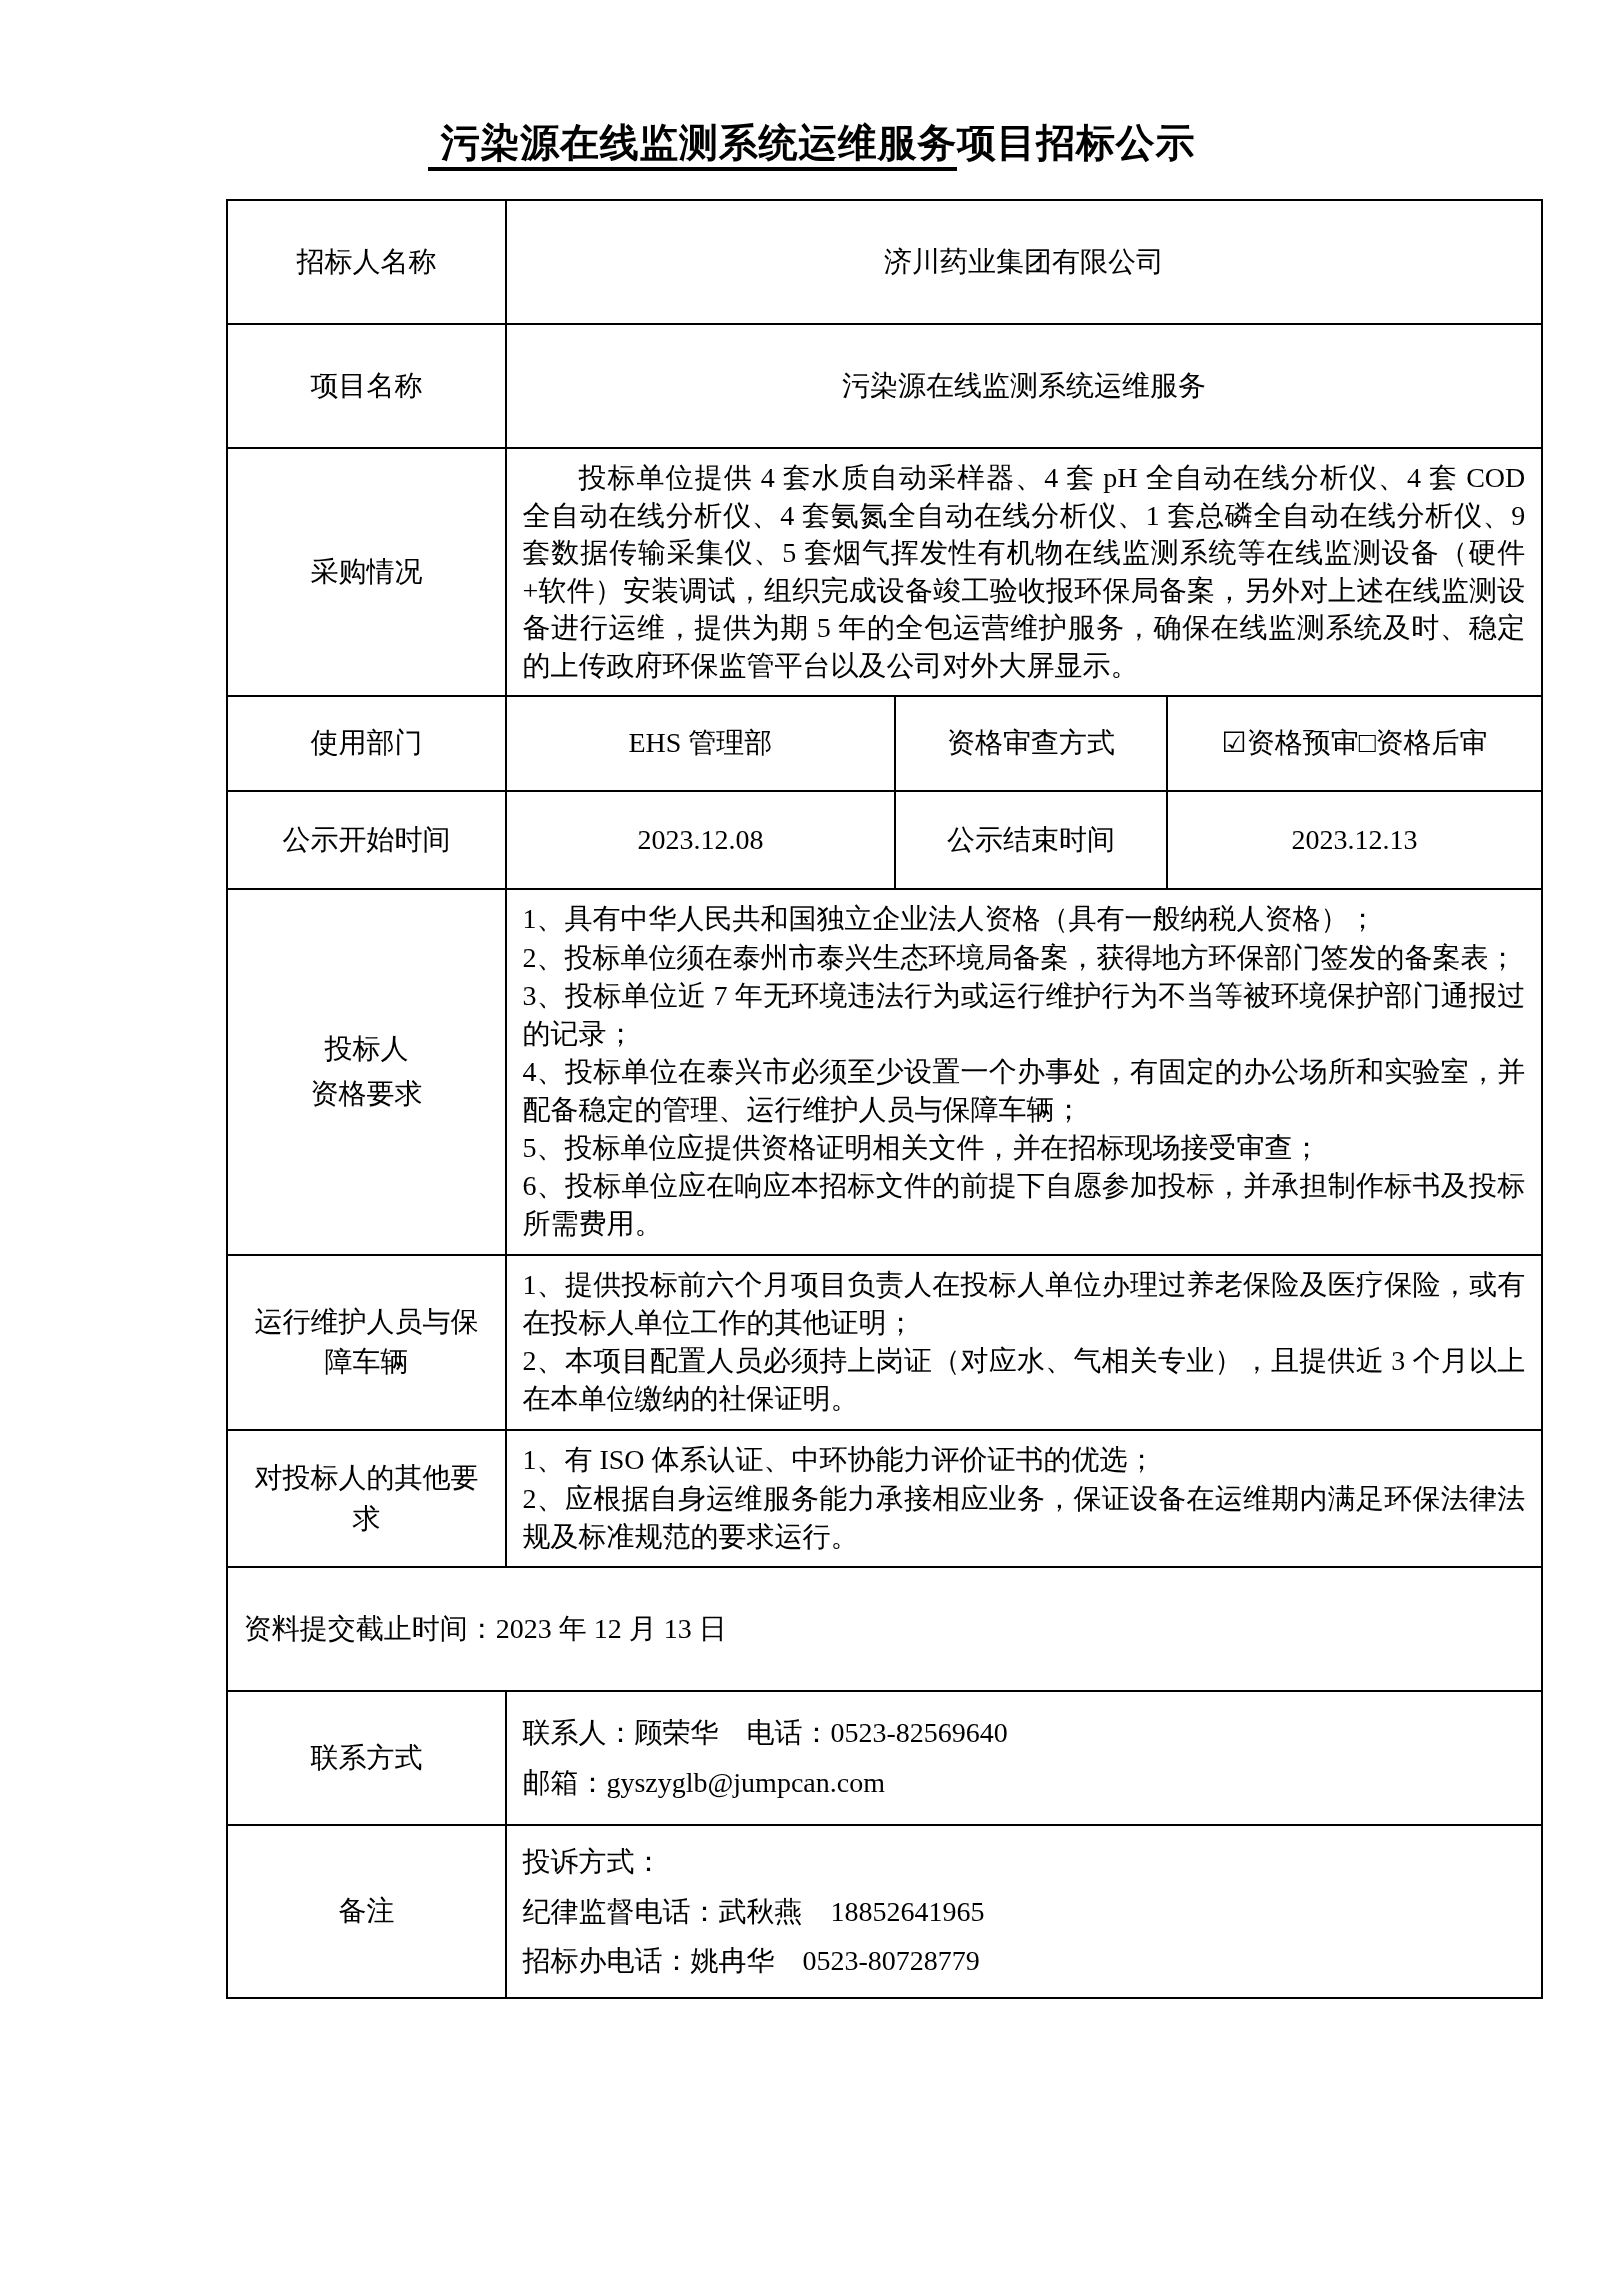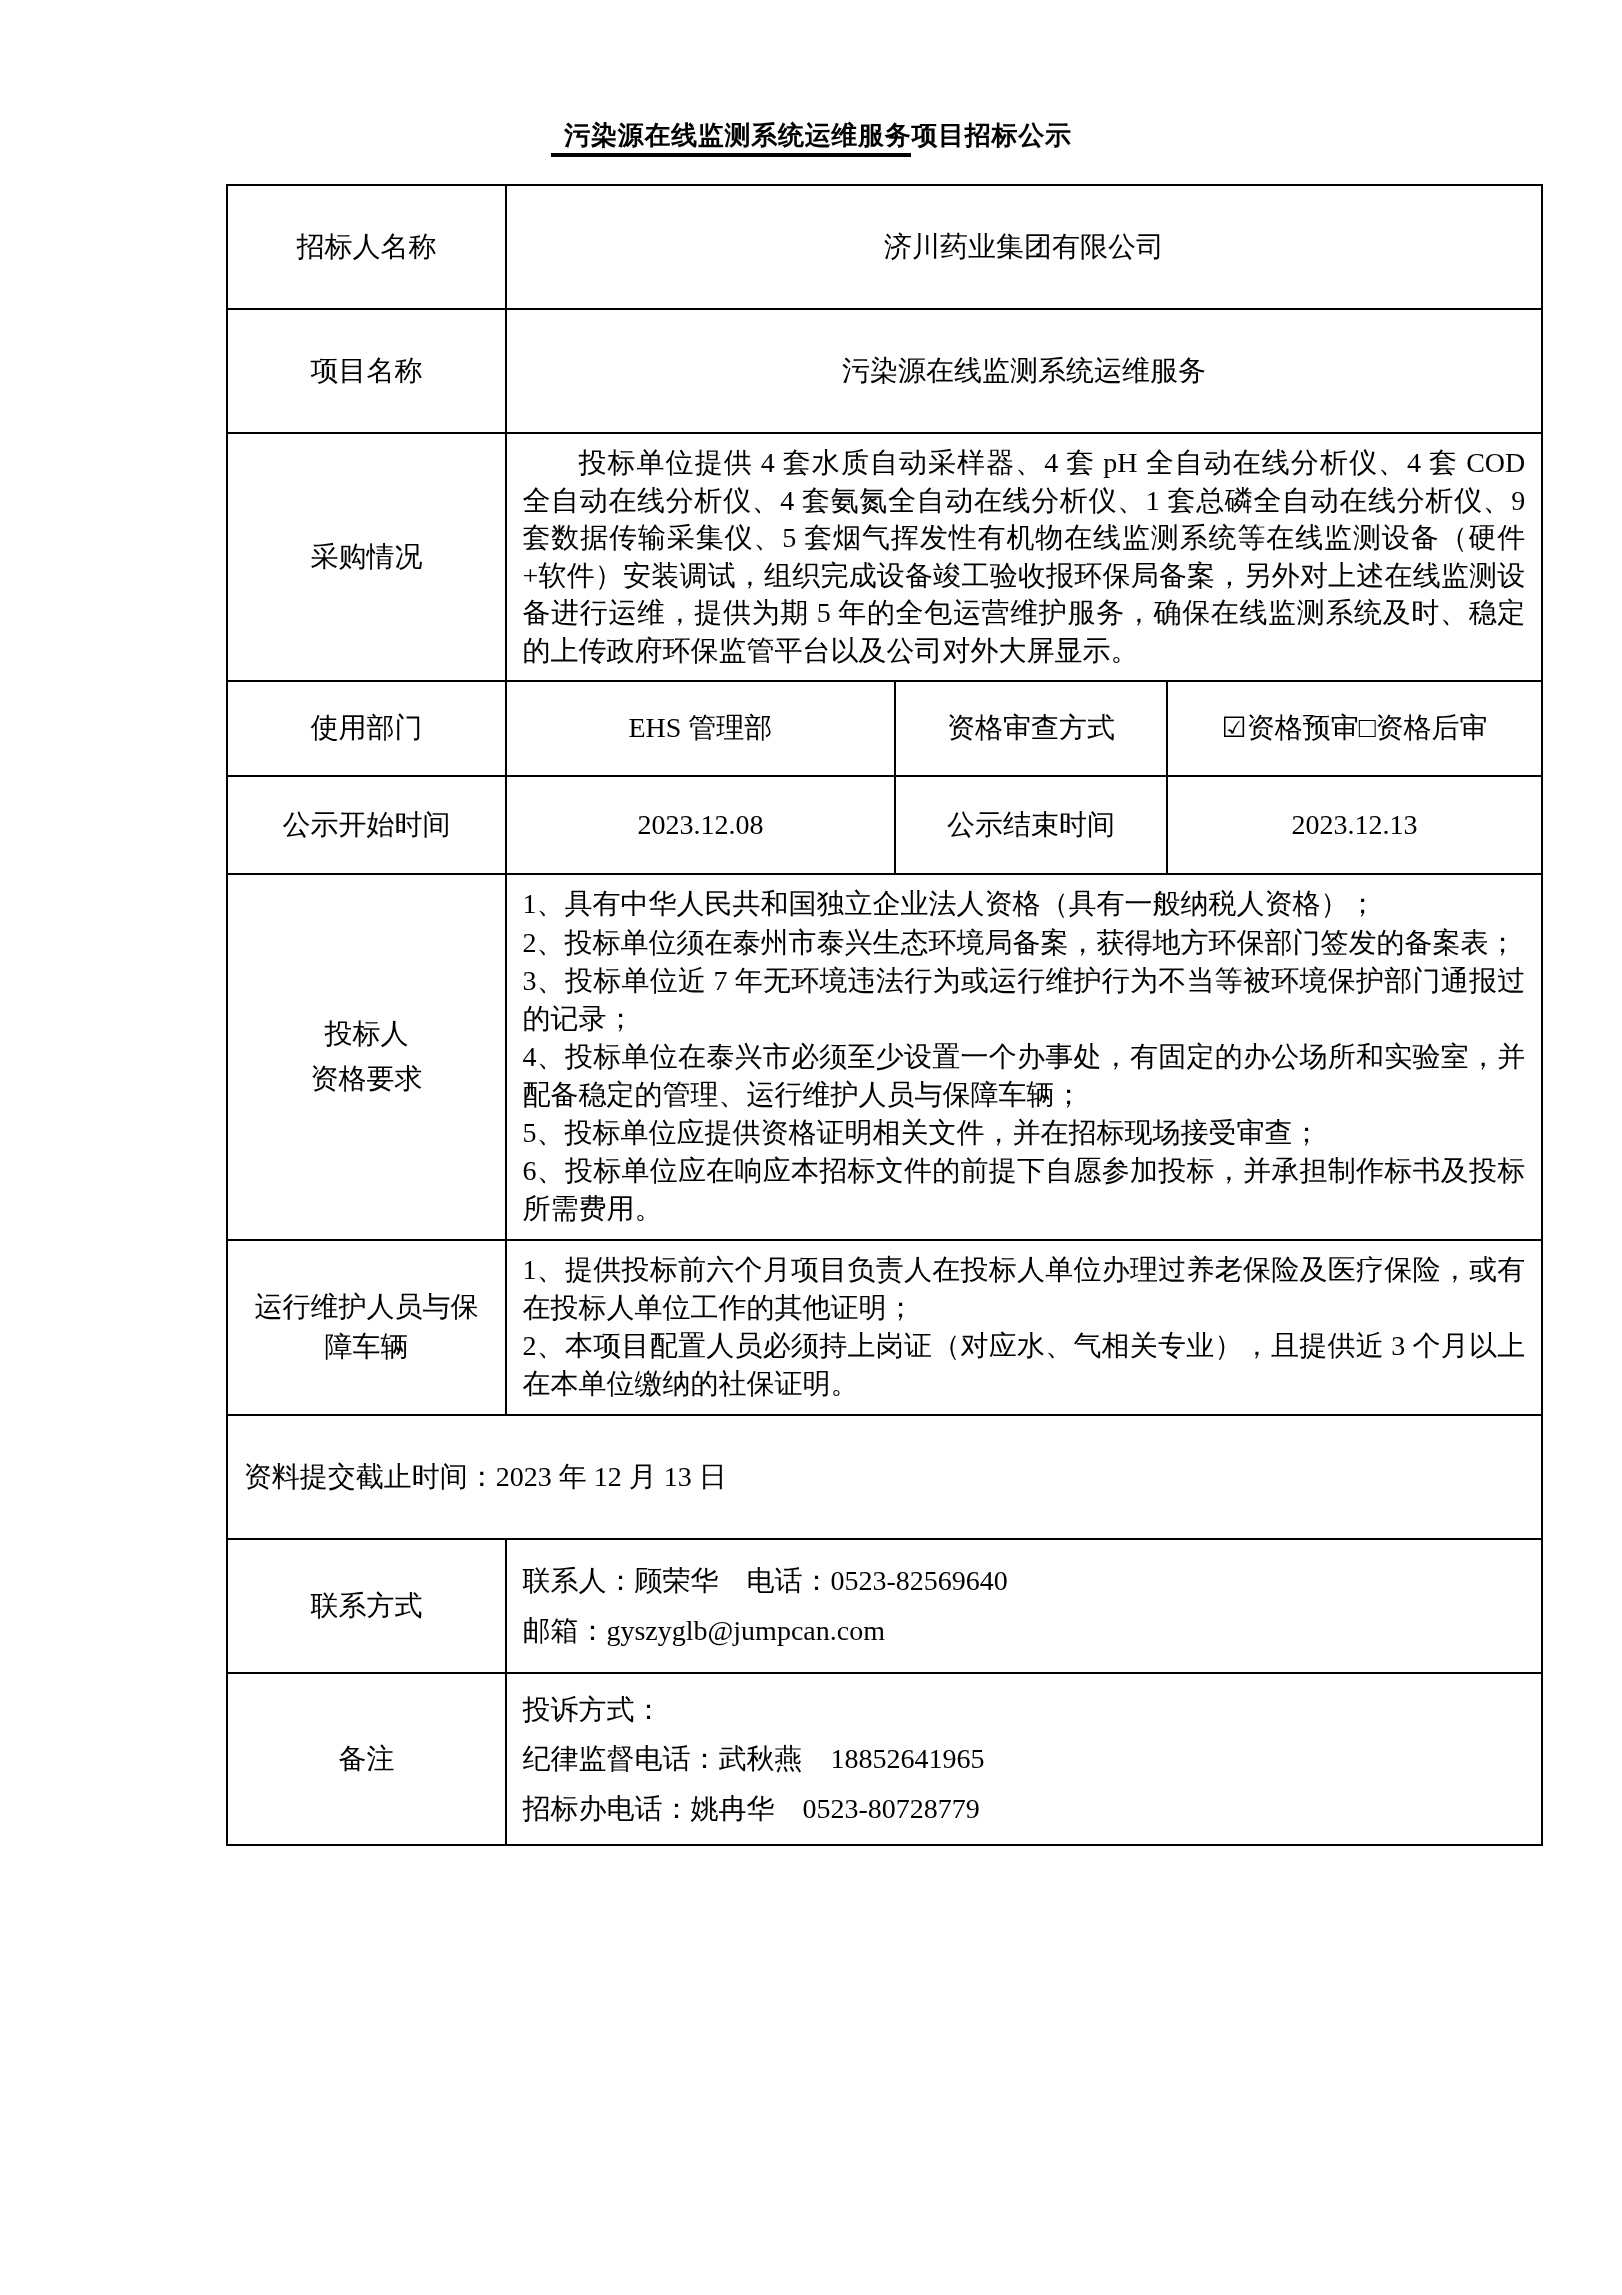--- a/index.html
+++ b/index.html
@@ -11,21 +11,21 @@
     height: 2295px;
     background: #ffffff;
     color: #000000;
     font-family: "Liberation Serif", "DejaVu Serif", serif;
     overflow: hidden;
     position: relative;
   }
   .doc-title {
     margin-top: 121px;
     text-align: center;
-    font-size: 26px;
+    font-size: 39px;
     font-weight: 700;
     line-height: 1.15;
     letter-spacing: 0.7px;
     white-space: nowrap;
   }
   .doc-title .u {
     border-bottom: 4.6px solid #000;
     padding-bottom: 2.6px;
     padding-left: 13px;
   }
@@ -142,20 +142,27 @@
   </tr>
 
   <tr>
     <td class="lbl">运行维护人员与保障车辆</td>
     <td class="items" colspan="3">
       <div class="item">1、提供投标前六个月项目负责人在投标人单位办理过养老保险及医疗保险，或有在投标人单位工作的其他证明；</div>
       <div class="item">2、本项目配置人员必须持上岗证（对应水、气相关专业），且提供近 3 个月以上在本单位缴纳的社保证明。</div>
     </td>
   </tr>
 
+  <tr>
+    <td class="lbl">对投标人的其他要求</td>
+    <td class="items" colspan="3">
+      <div class="item">1、有 ISO 体系认证、中环协能力评价证书的优选；</div>
+      <div class="item">2、应根据自身运维服务能力承接相应业务，保证设备在运维期内满足环保法律法规及标准规范的要求运行。</div>
+    </td>
+  </tr>
 
   <tr class="h190">
     <td class="deadline" colspan="4">资料提交截止时间：2023 年 12 月 13 日</td>
   </tr>
 
   <tr class="h205">
     <td class="lbl">联系方式</td>
     <td class="lines" colspan="3">
       <div class="line">联系人：顾荣华　电话：0523-82569640</div>
       <div class="line">邮箱：gyszyglb@jumpcan.com</div>

